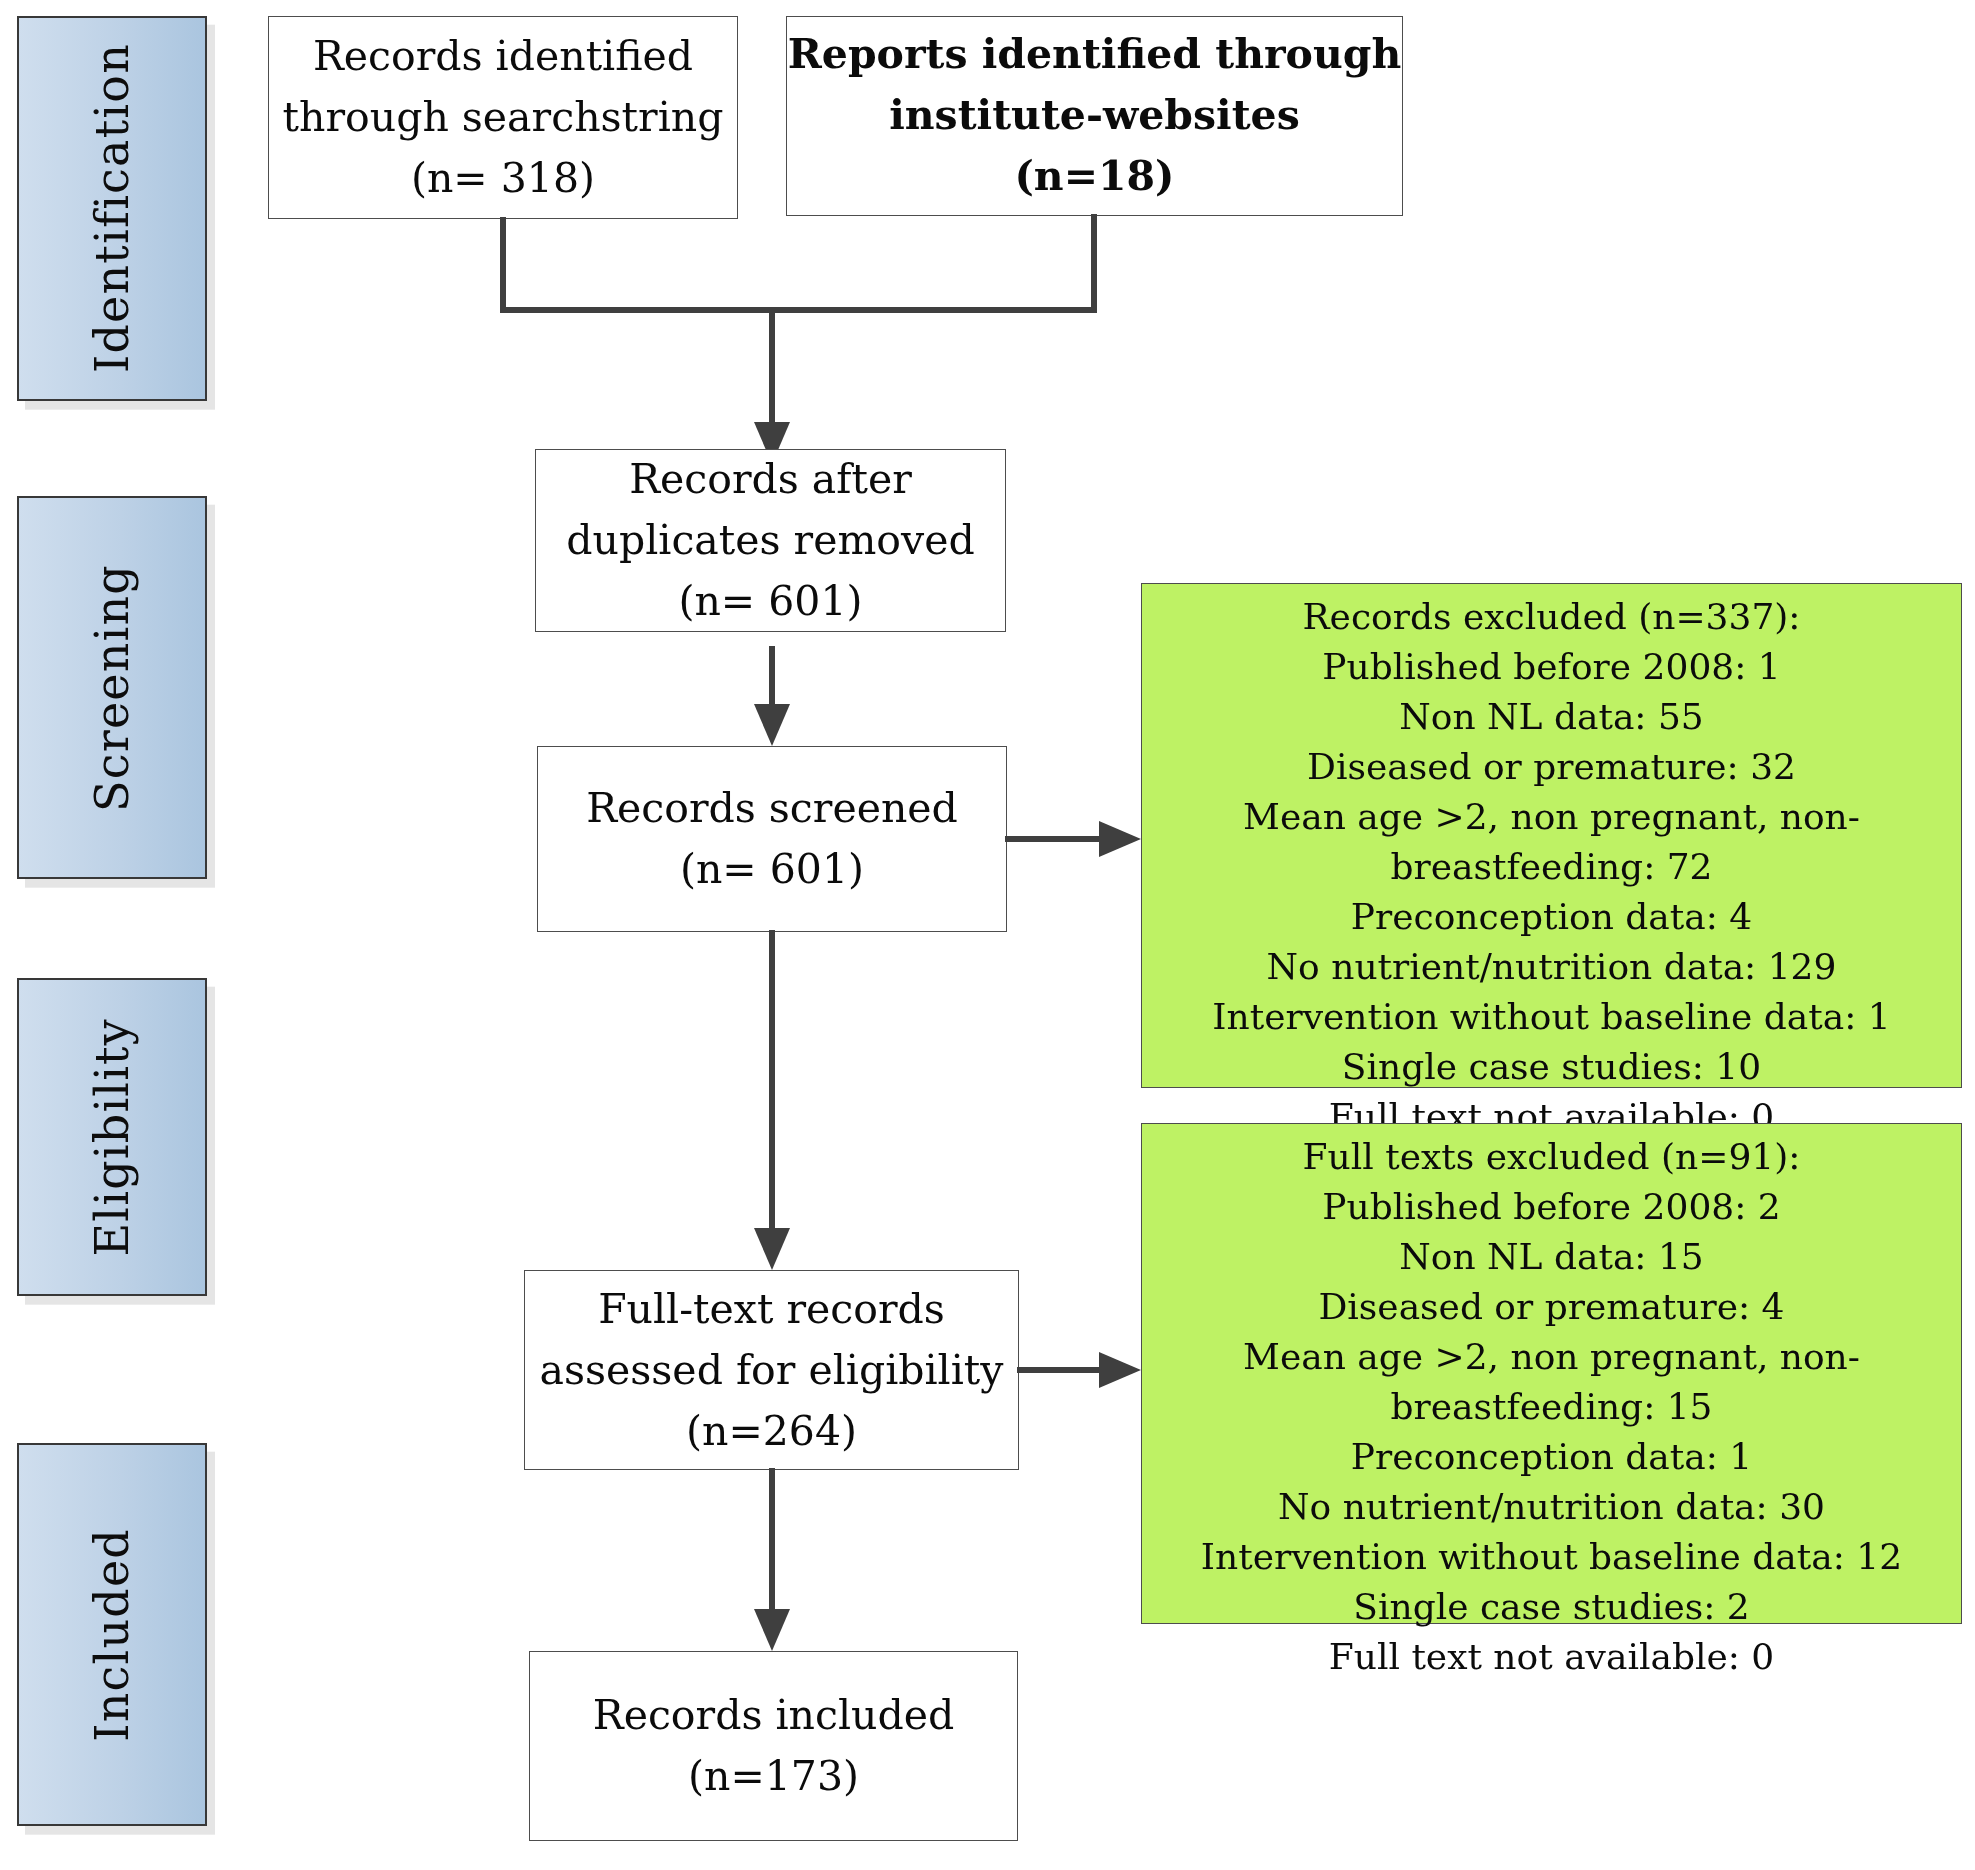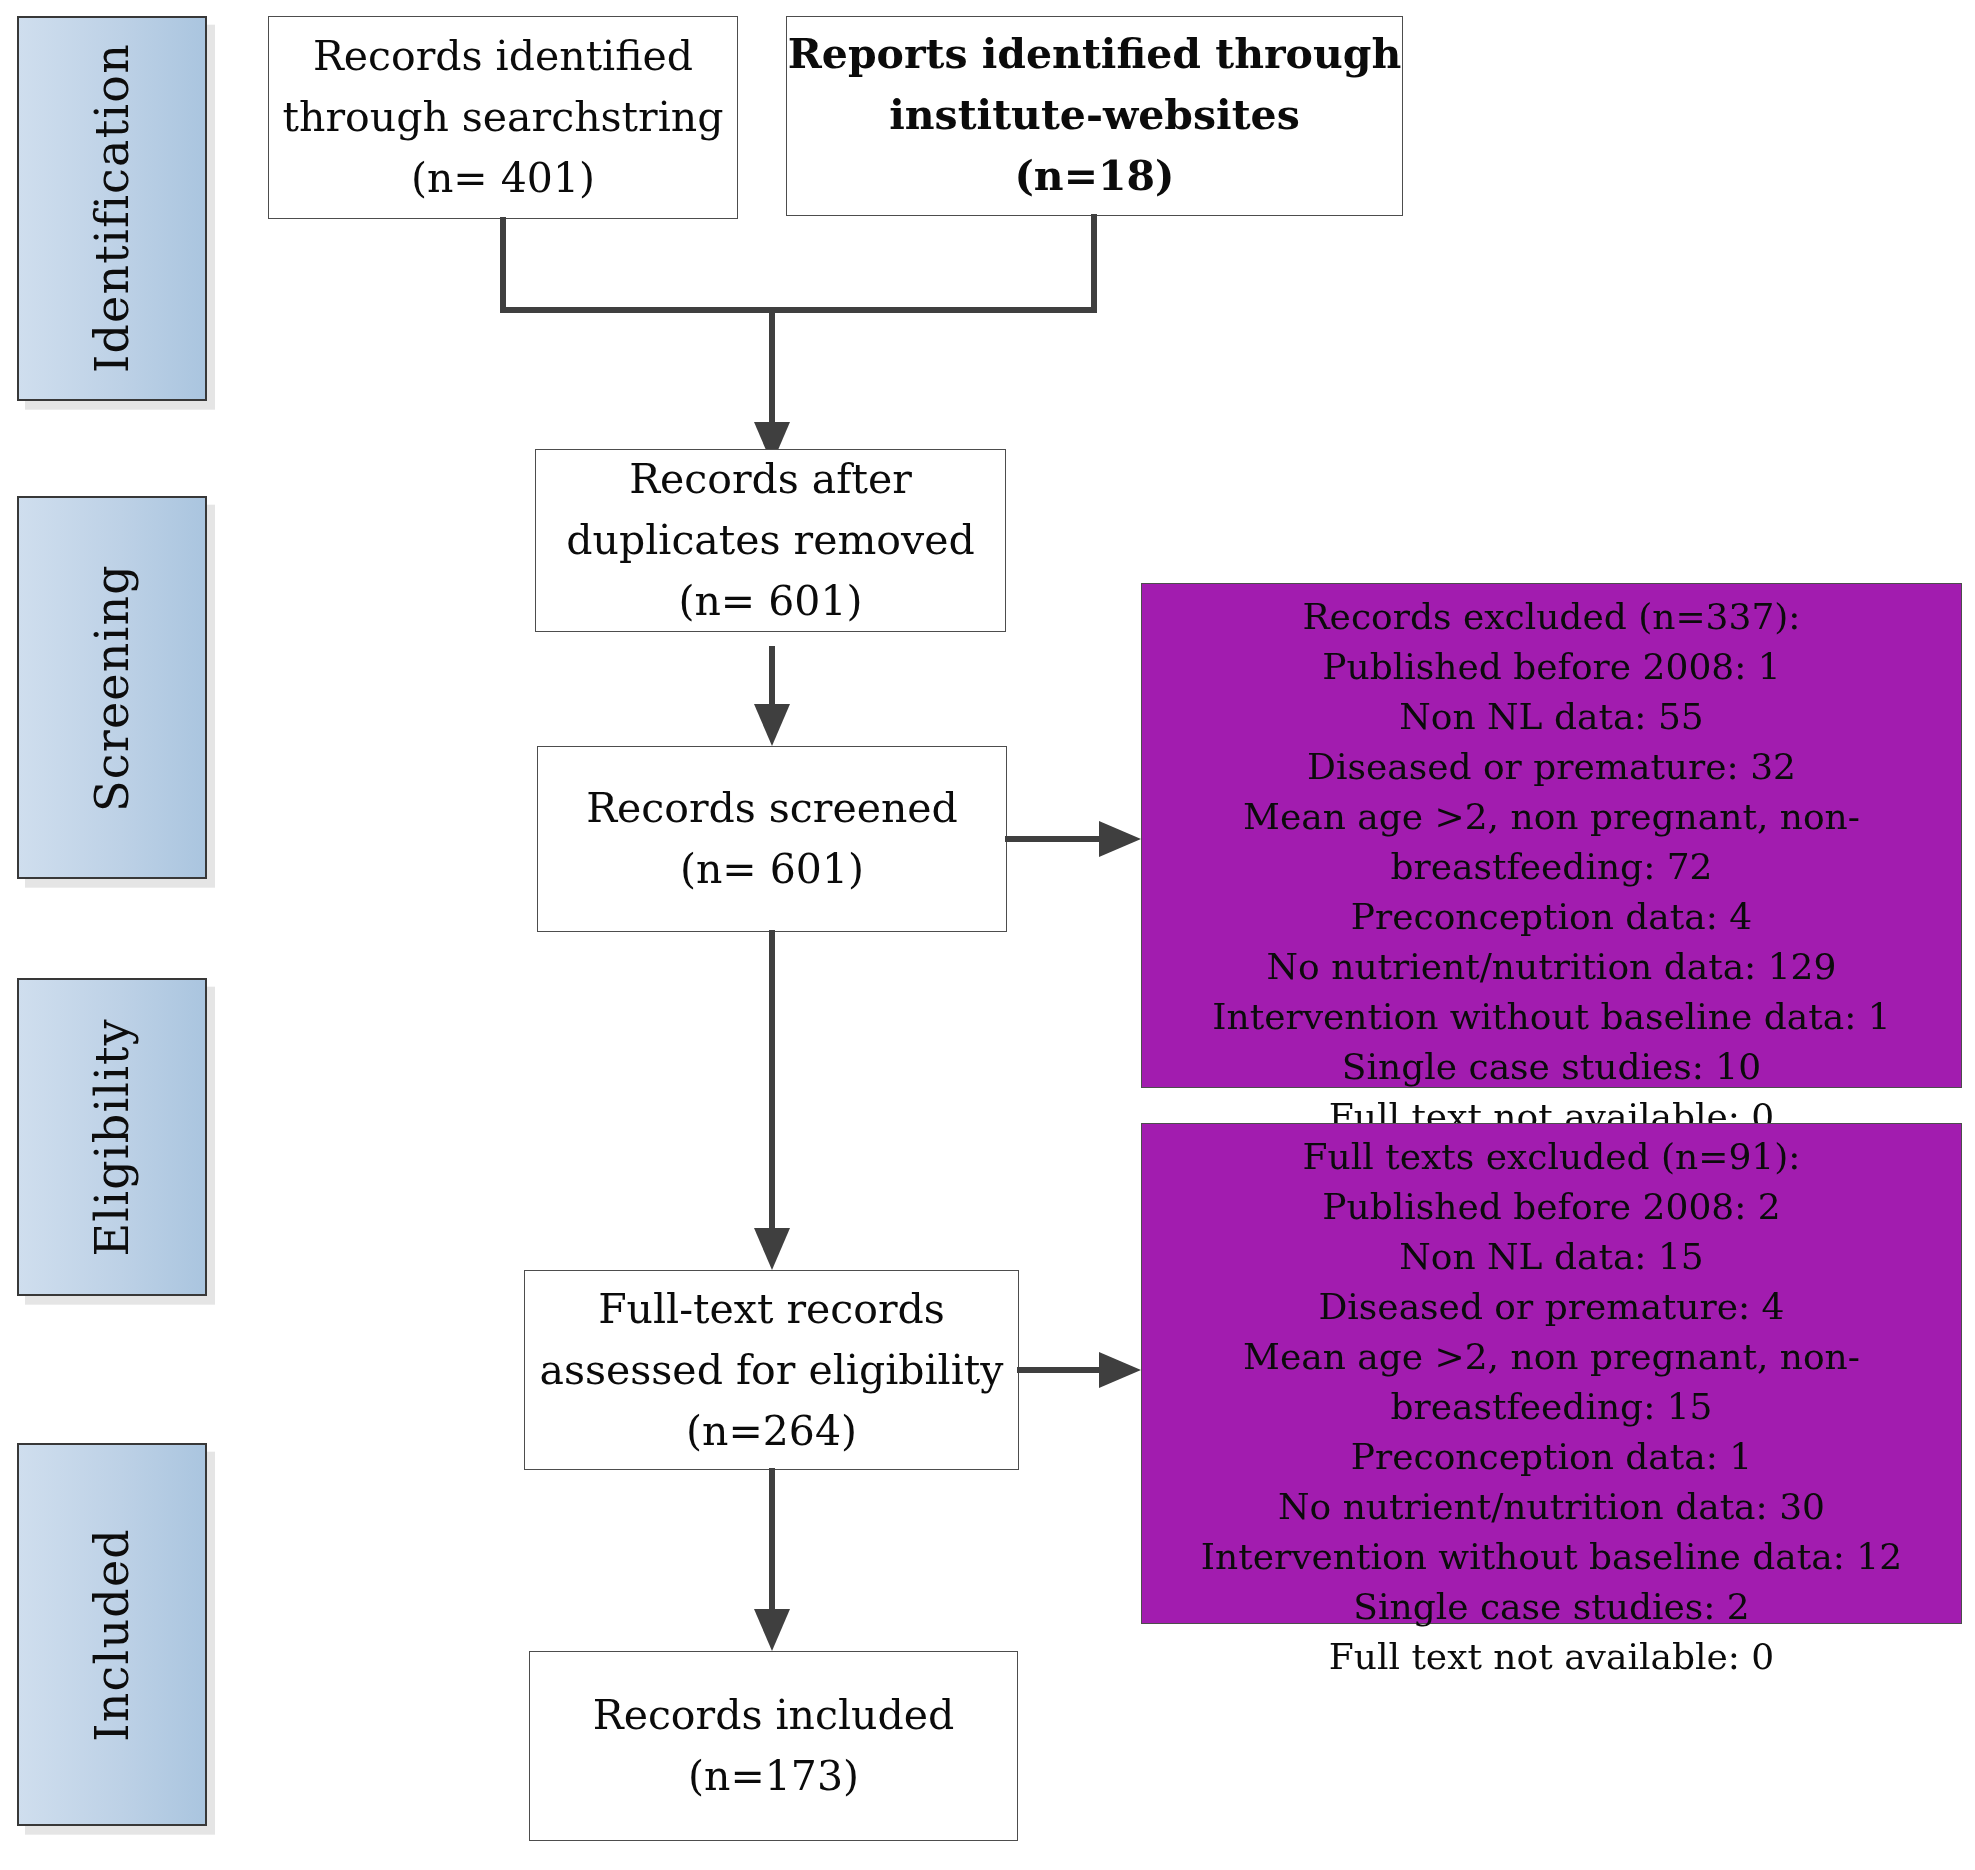--- a/index.html
+++ b/index.html
@@ -60,21 +60,21 @@
   #box-after-duplicates        { left: 535px;  top: 449px;  width: 469px; height: 181px; }
   #box-screened                { left: 537px;  top: 746px; width: 468px; height: 184px; }
   #box-fulltext-assessed       { left: 524px;  top: 1270px; width: 493px; height: 198px; text-align: center; }
   #box-included                { left: 529px;  top: 1651px; width: 487px; height: 188px; }
 
   
   .exclbox {
     position: absolute;
     left: 1141px;
     width: 821px;
-    background: #a21caf;
+    background: #bef264;
     border: 1.9px solid #4d4d4d;
     box-sizing: border-box;
     padding: 7.5px 17.5px 0 17.5px;
     font-size: 36px;
     line-height: 50px;
     color: #0b0b0b;
   }
   #excl-records  { top: 583px;  height: 505px; }
   #excl-fulltext { top: 1123px; height: 501px; }
   .excl-title { text-align: center; }
@@ -133,21 +133,21 @@
   </div>
   <div class="stage" id="stage-eligibility">
     <span class="stage-label">Eligibility</span>
   </div>
   <div class="stage" id="stage-included">
     <span class="stage-label">Included</span>
   </div>
 
   <div class="flowbox" id="box-identified-searchstring">Records identified
 through searchstring
-(n= 401)</div>
+(n= 318)</div>
   <div class="flowbox" id="box-identified-websites">Reports identified through
 institute-websites
 (n=18)</div>
 
   <div class="v-line" id="drop-searchstring"></div>
   <div class="v-line" id="drop-websites"></div>
   <div class="h-line" id="merge-hline"></div>
 
   <div class="v-line" id="arrow1-shaft"></div>
   <div class="head-down" id="arrow1-head"></div>

